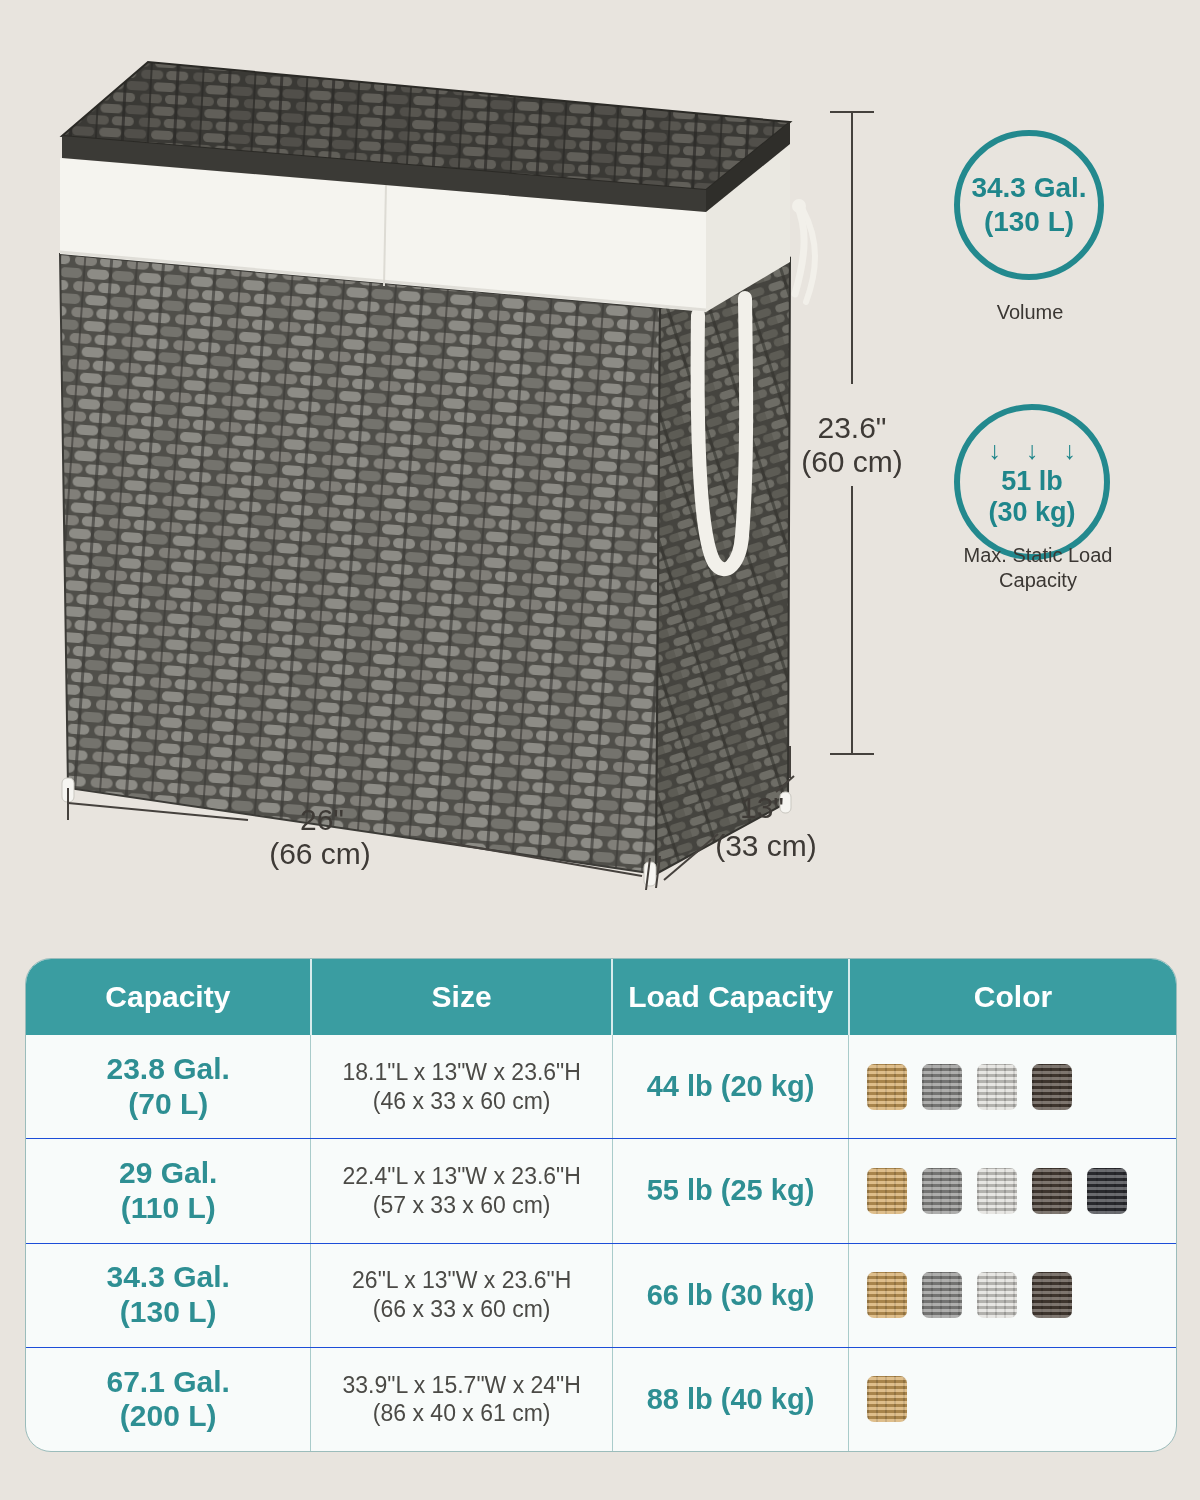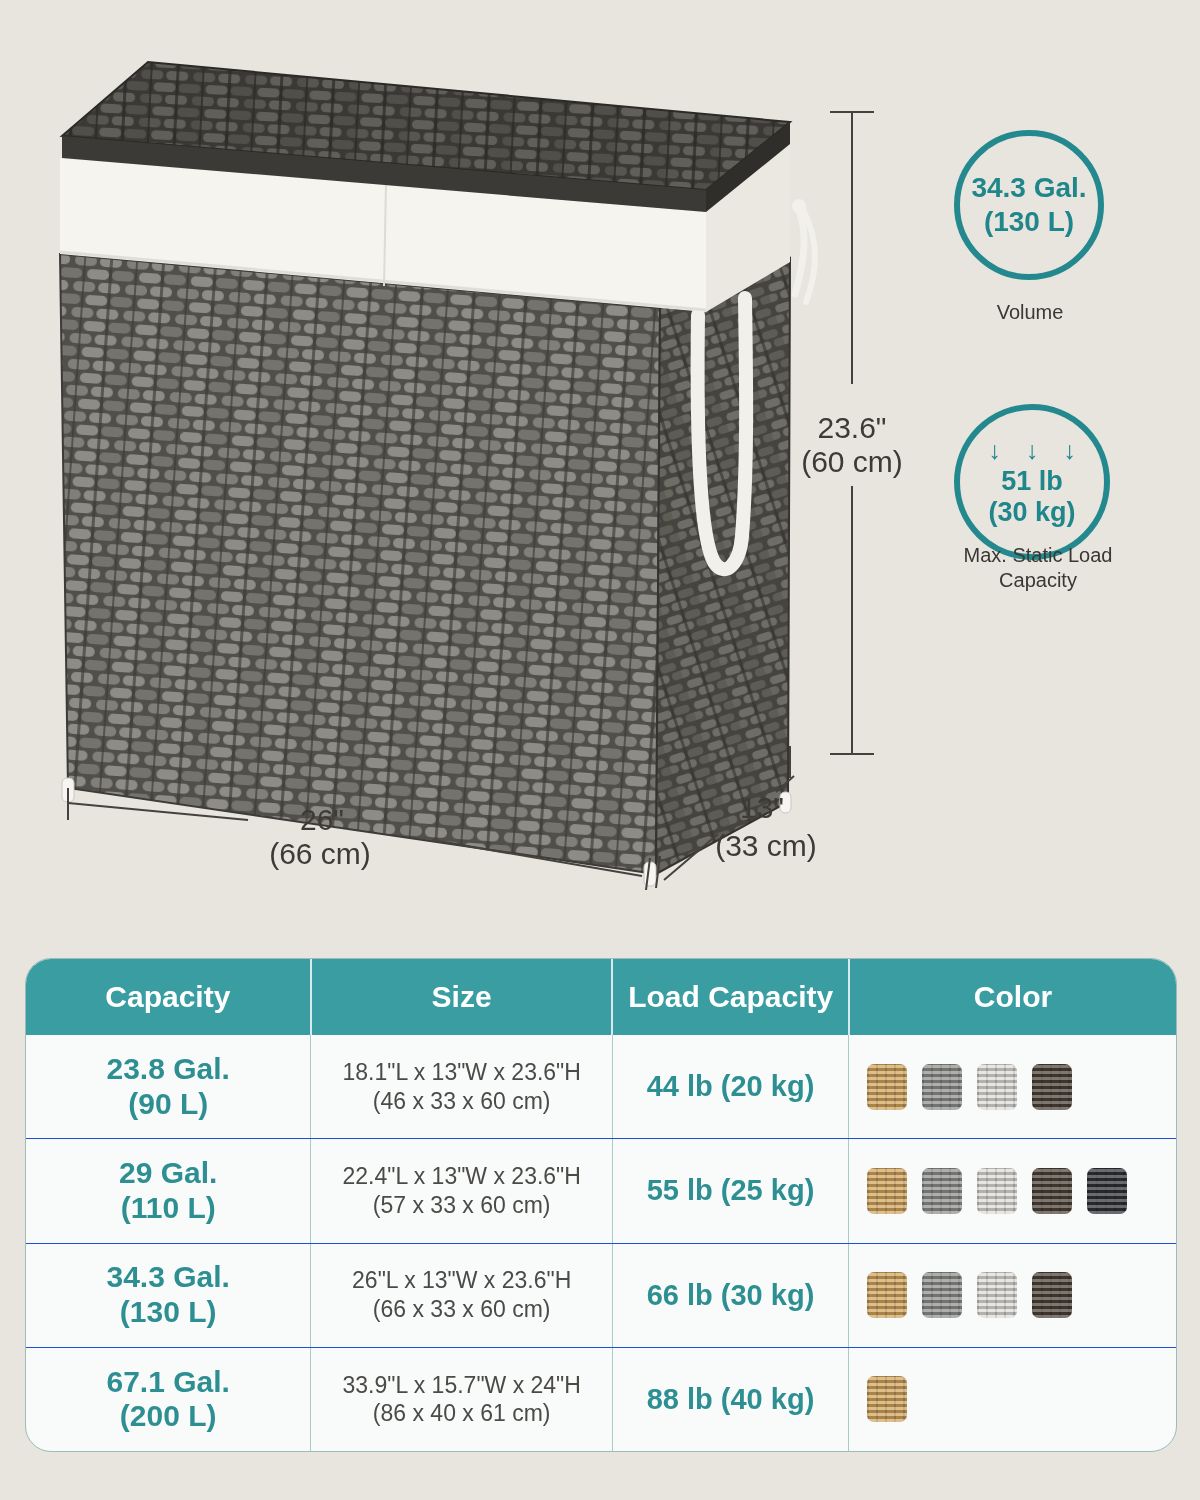--- a/index.html
+++ b/index.html
@@ -159,21 +159,21 @@
     <div class="t-head">
       <div class="hcell c1">Capacity</div>
       <div class="hcell c2">Size</div>
       <div class="hcell c3">Load Capacity</div>
       <div class="hcell c4">Color</div>
     </div>
     <div class="t-body" id="table-body">
         <div class="t-row">
           <div class="cell c1">
             <div class="p-line">23.8 Gal.</div>
-            <div class="p-line">(90 L)</div>
+            <div class="p-line">(70 L)</div>
           </div>
           <div class="cell c2">
             <div class="s-line">18.1"L x 13"W x 23.6"H</div>
             <div class="s-line">(46 x 33 x 60 cm)</div>
           </div>
           <div class="cell c3">
             <div class="load-line">44 lb (20 kg)</div>
           </div>
           <div class="cell c4">
             <div class="swatch" style="background-color: rgb(210, 165, 94);"></div>

